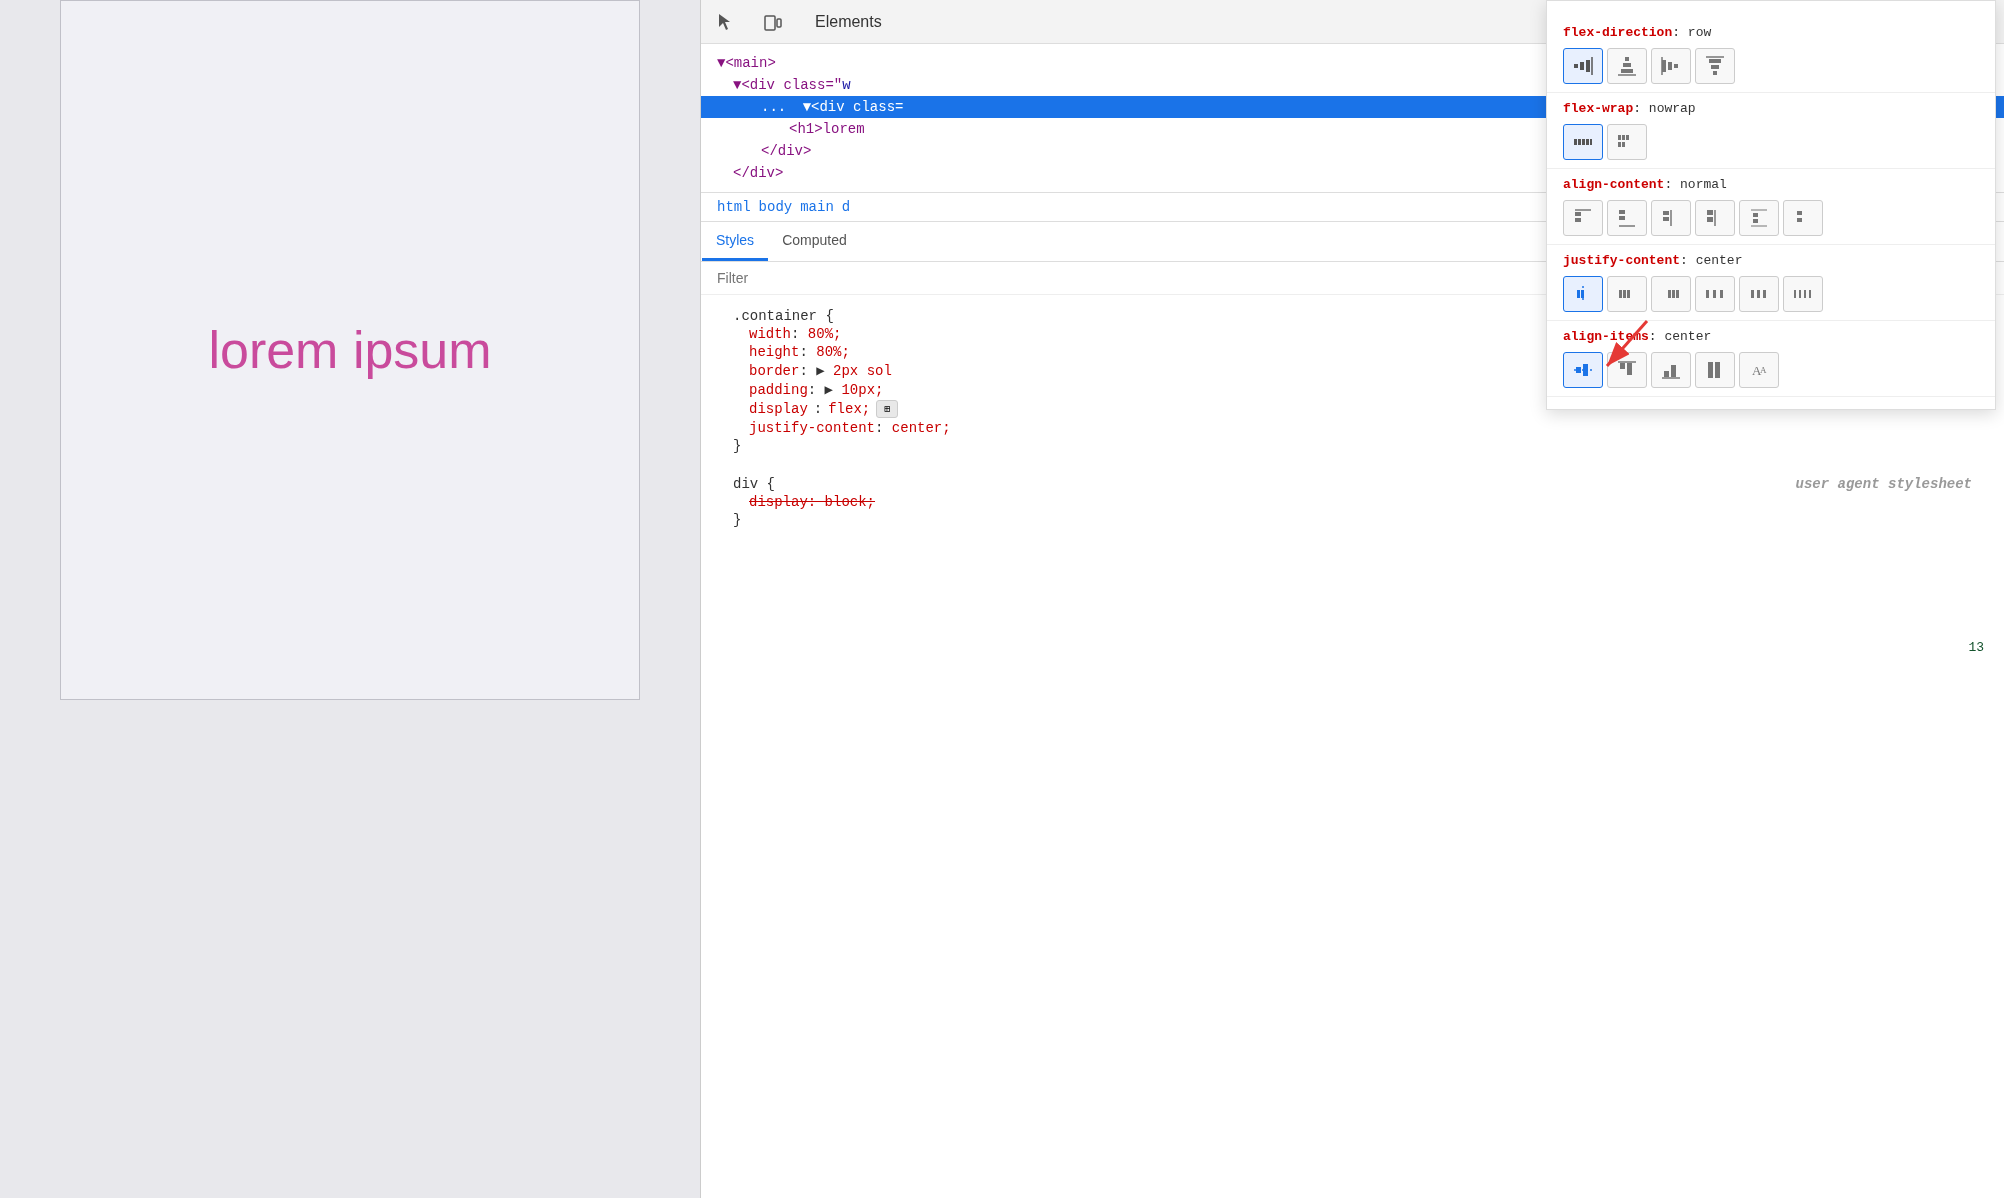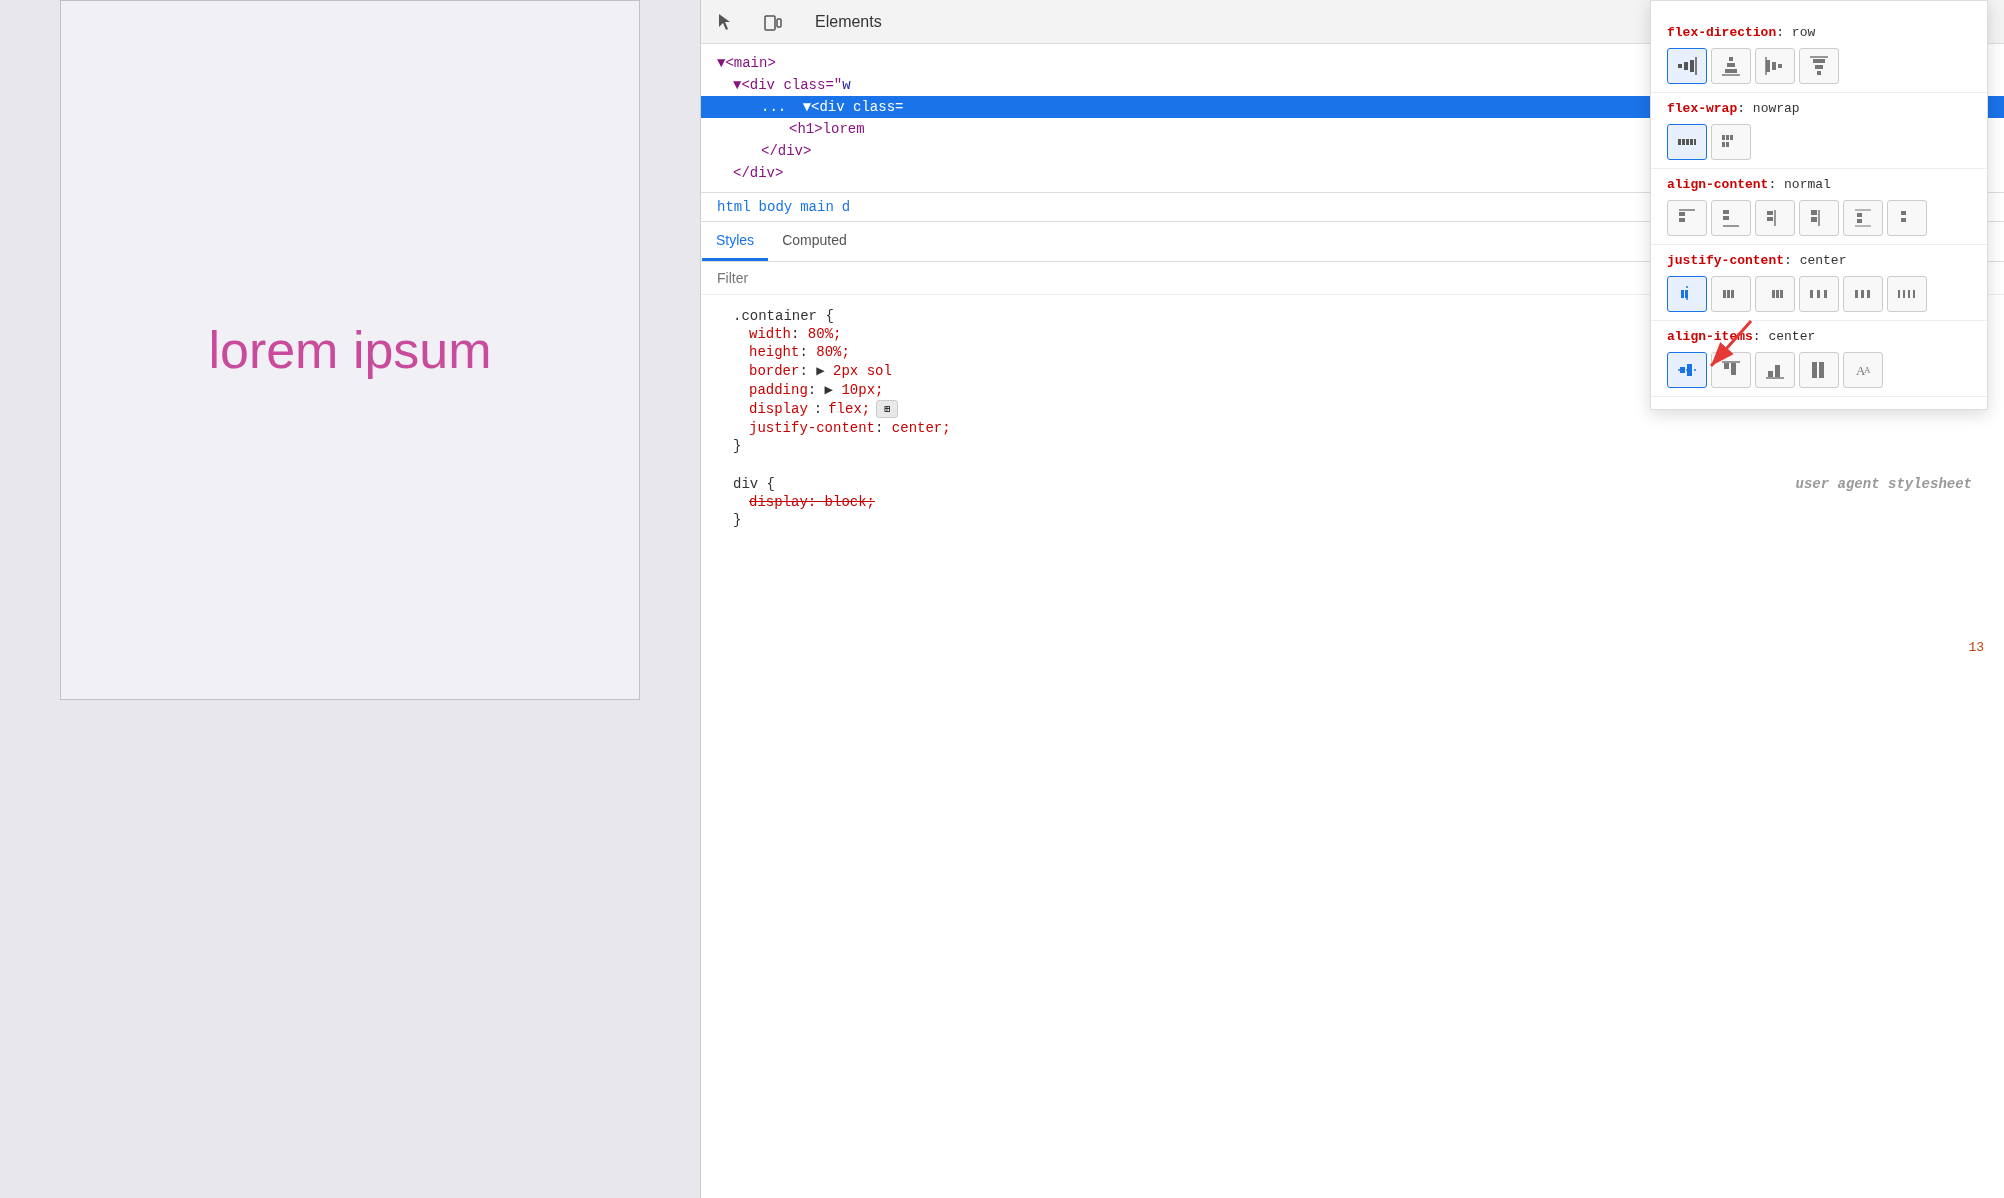--- a/index.html
+++ b/index.html
@@ -183,22 +183,22 @@
     }
 
     .css-indent {
       padding-left: 32px;
     }
 
     
     .flex-tooltip {
       position: absolute;
       top: 0;
-      right: 16px;
-      width: 338px;
+      right: 8px;
+      width: 450px;
       background: #fff;
       border: 1px solid #ddd;
       box-shadow: 0 4px 16px rgba(0,0,0,0.15);
       z-index: 100;
       padding: 16px 0 12px 0;
     }
 
     .flex-section {
       padding: 8px 16px;
       border-bottom: 1px solid #eee;
@@ -243,21 +243,21 @@
     }
 
     .flex-btn.active {
       background: #e8f0fe;
       border-color: #1a73e8;
     }
 
     .line-number {
       position: absolute;
       right: 20px;
-      color: #c2410c;
+      color: #14532d;
       font-size: 13px;
       font-family: 'Courier New', monospace;
     }
   </style>
 </head>
 <body>
 
 <div class="preview-area">
   <div class="preview-container">
     <h1 class="lorem-ipsum-text">lorem ipsum</h1>

